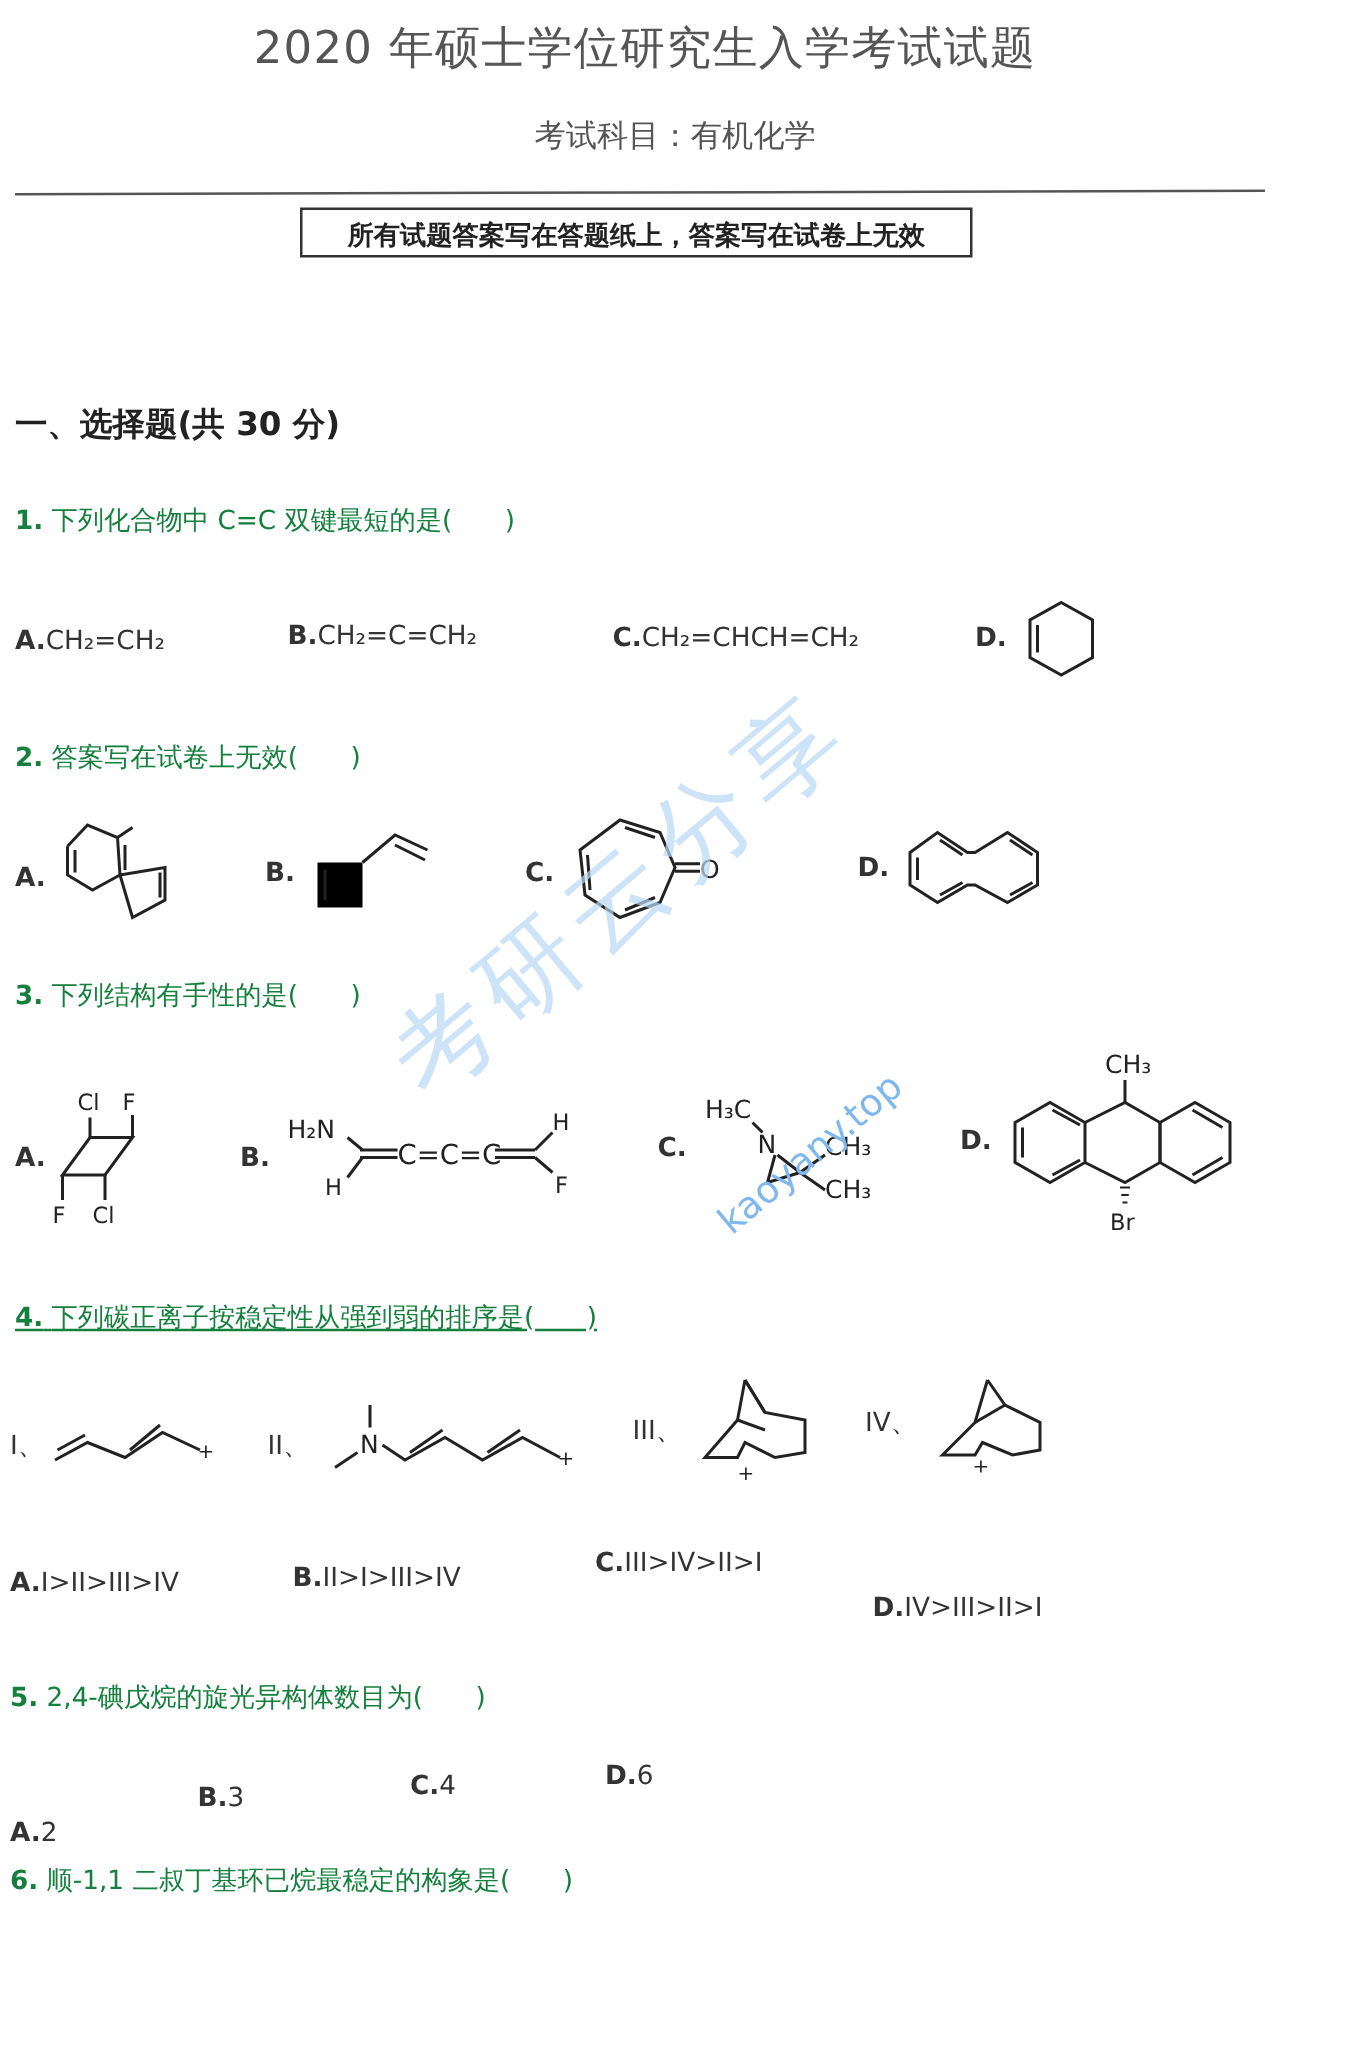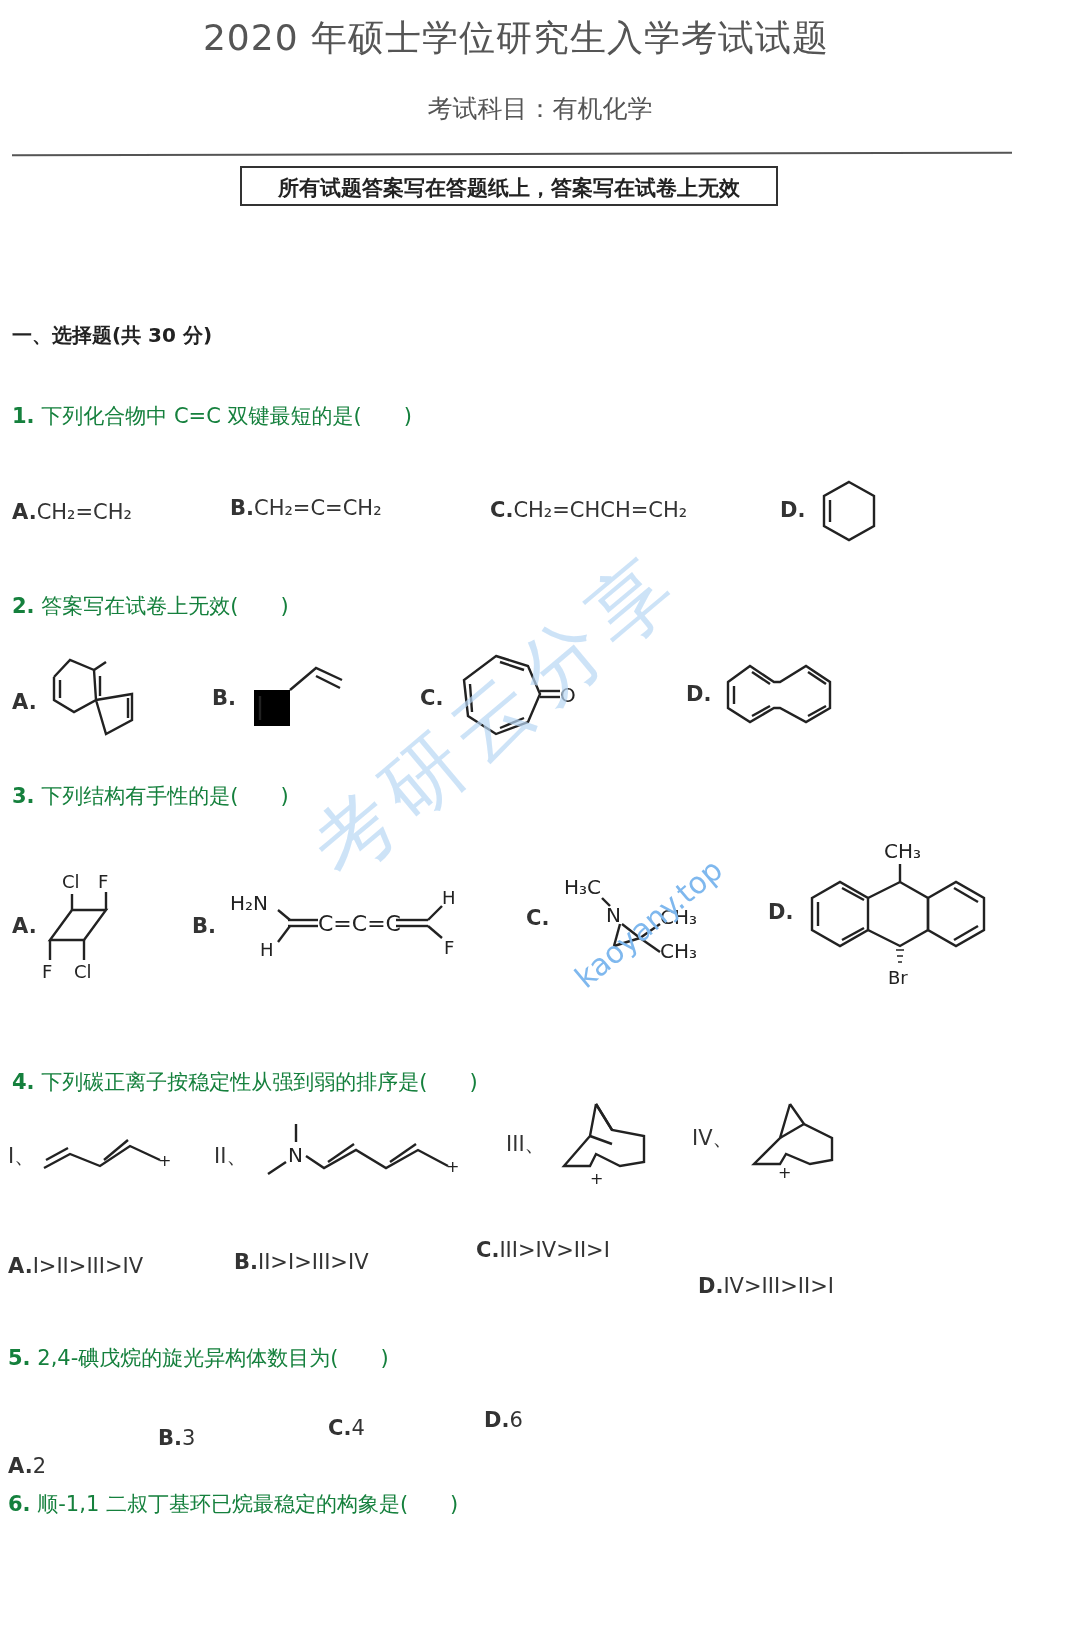--- a/index.html
+++ b/index.html
@@ -4,21 +4,21 @@
 <style>
   html, body { margin:0; padding:0; }
   body { width:1080px; height:1650px; background:#ffffff; position:relative; overflow:hidden;
          font-family:"DejaVu Sans", sans-serif; color:#2a2a2a; }
   .abs { position:absolute; }
   .title { left:0; width:1032px; top:14px; text-align:center; font-size:36px; color:#555; letter-spacing:1px; }
   .subtitle { left:0; width:1080px; top:92px; text-align:center; font-size:25px; color:#555; }
   .rule { left:12px; top:153px; width:1000px; height:0; border-top:2px solid #555; transform:rotate(-0.15deg); }
   .notice { left:240px; top:166px; width:538px; height:40px; border:2px solid #333; font-size:21px; font-weight:bold;
             line-height:40px; text-align:center; color:#222; box-sizing:border-box; }
-  .section { left:12px; top:322px; font-size:20px; font-weight:bold; color:#222; }
+  .section { left:12px; top:322px; font-size:26px; font-weight:bold; color:#222; }
   .q { font-size:21px; color:#15803d; }
   .q b { font-weight:bold; }
   .opt { font-size:21px; color:#333; }
   .opt .lbl { font-weight:bold; }
   .mol { position:absolute; }
   .mol svg { display:block; }
   .wm { color:#b9d8f5; font-size:80px; opacity:0.7; }
   .wm2 { color:#7fb8ee; font-size:30px; transform:rotate(-40deg); transform-origin:left top; }
   svg line, svg path, svg polyline, svg polygon, svg circle { stroke:#222; stroke-width:2.4; fill:none; }
   svg text { font-family:"DejaVu Sans", sans-serif; fill:#222; stroke:none; }
@@ -168,21 +168,21 @@
     <polygon points="124,68 152,52 180,68 180,100 152,116 124,100"></polygon>
     <line x1="150" y1="58" x2="174" y2="72"></line>
     <line x1="150" y1="110" x2="174" y2="96"></line>
     <line x1="92" y1="120" x2="100" y2="120" style="stroke-width:1.5"></line>
     <line x1="93" y1="126" x2="99" y2="126" style="stroke-width:1.5"></line>
     <line x1="94" y1="132" x2="98" y2="132" style="stroke-width:1.5"></line>
     <text x="84" y="154" font-size="18">Br</text>
   </svg>
 </div>
 
-<div class="abs q" style="left:12px;top:1068px;">
+<div class="abs q" style="left:12px;top:1040px;text-decoration:underline;">
   <b>4.</b>
   <span>下列碳正离子按稳定性从强到弱的排序是(　　)</span>
 </div>
 <div class="abs opt" style="left:8px;top:1142px;"><span>I、</span></div>
 <div class="mol" style="left:40px;top:1130px;">
   <svg width="140" height="50" viewBox="0 0 140 50">
     <polyline points="4,38 30,24 60,36 90,16 120,30"></polyline>
     <line x1="6" y1="30" x2="28" y2="18"></line>
     <line x1="64" y1="30" x2="88" y2="10"></line>
     <text x="118" y="36" font-size="16">+</text>

